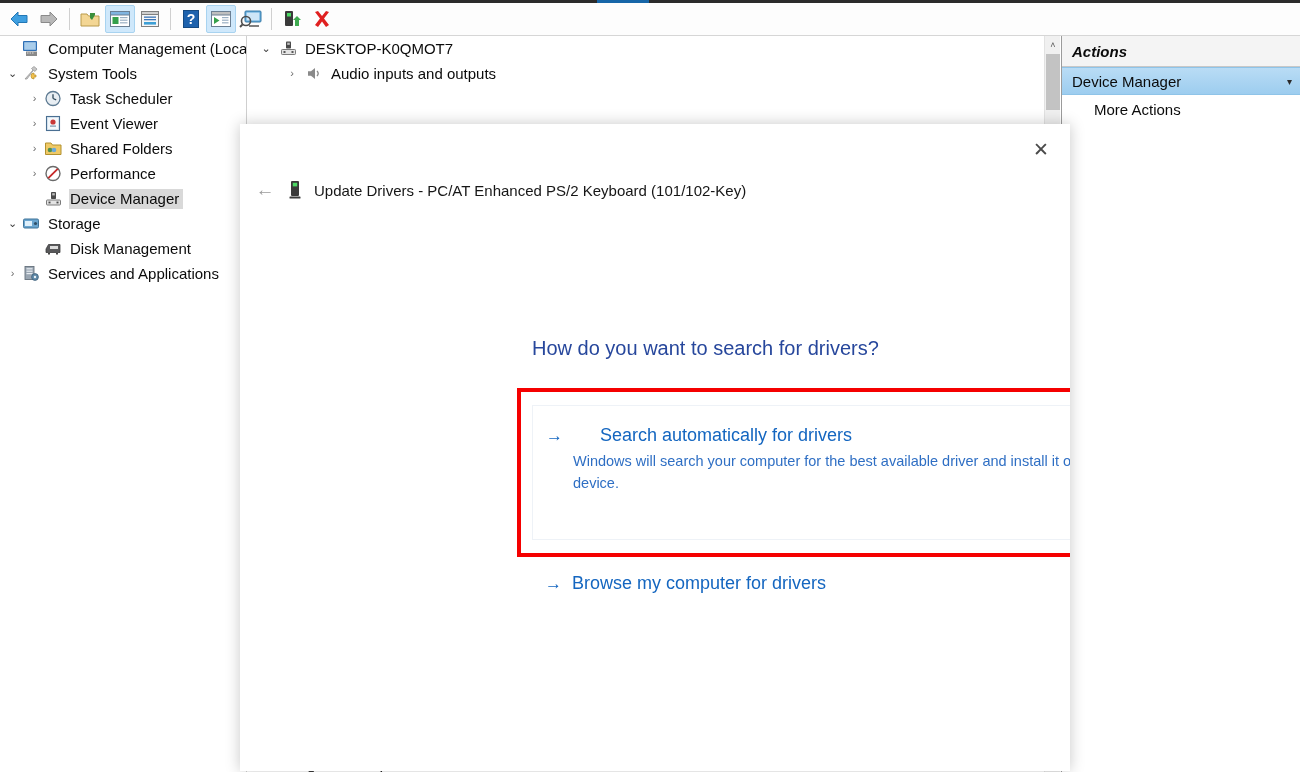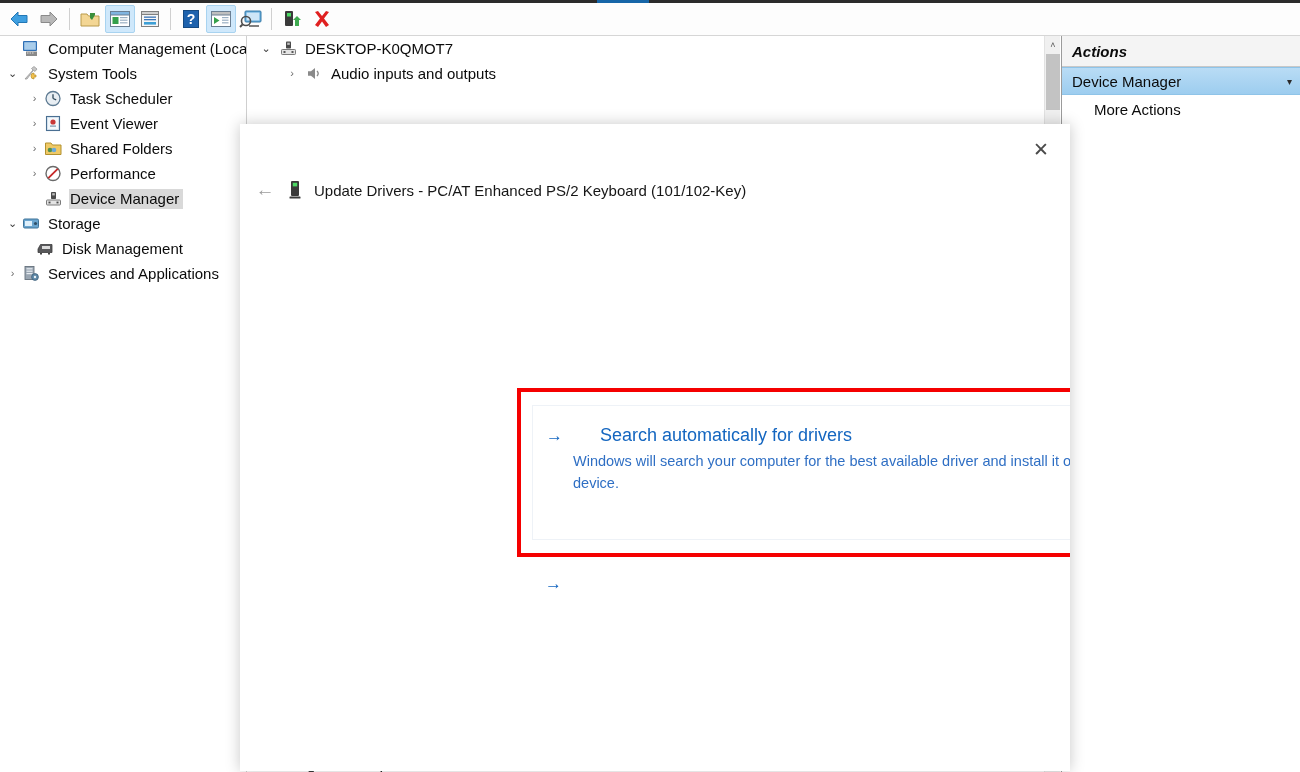--- a/index.html
+++ b/index.html
@@ -369,21 +369,21 @@
         <span class="tree-icon">
           <svg width="19" height="17" viewBox="0 0 19 17">
             <rect x="1.5" y="4" width="15" height="9" rx="1.3" fill="#6aa5cf" stroke="#3d7298" stroke-width="1"></rect>
             <rect x="3" y="6" width="7" height="5" fill="#dff0fb"></rect>
             <circle cx="13.5" cy="8.5" r="1.6" fill="#2f4f68"></circle>
           </svg>
         </span>
         <span class="tree-label">Storage</span>
       </div>
 
-      <div class="tree-row" style="padding-left:18px;">
+      <div class="tree-row" style="padding-left:26px;">
         <span class="chev none">›</span>
         <span class="tree-icon">
           <svg width="19" height="17" viewBox="0 0 19 17">
             <path d="M2 9 L4.5 4.5 L16 4.5 L16 12.5 L2 12.5 Z" fill="#58585a" stroke="#3c3c3e" stroke-width="0.8"></path>
             <rect x="6" y="6" width="8" height="3" fill="#dcdcdc"></rect>
             <rect x="4" y="13" width="2" height="1.5" fill="#444"></rect>
             <rect x="12" y="13" width="2" height="1.5" fill="#444"></rect>
           </svg>
         </span>
         <span class="tree-label">Disk Management</span>
@@ -488,35 +488,37 @@
         <span class="dlg-head-icon">
           <svg width="14" height="20" viewBox="0 0 14 20">
             <rect x="3" y="1" width="8" height="15" rx="1" fill="#3a3a3a"></rect>
             <rect x="4.8" y="2.8" width="4.4" height="3.6" fill="#4cd964"></rect>
             <rect x="1.5" y="16.5" width="11" height="2" rx="0.6" fill="#3a3a3a"></rect>
           </svg>
         </span>
         <span class="dlg-title">Update Drivers - PC/AT Enhanced PS/2 Keyboard (101/102-Key)</span>
       </div>
 
+      <div class="dlg-h1">How do you want to search for drivers?</div>
 
       <div class="hl-box"></div>
 
       <div class="opt-card">
         <div class="opt opt-one">
           <span class="opt-arrow">→</span>
           <span>
             <span class="opt-title" style="display:block;margin-left:27px;">Search automatically for drivers</span>
             <span class="opt-desc" style="display:block;">Windows will search your computer for the best available driver and install it on your device.</span>
           </span>
         </div>
       </div>
 
       <div class="opt opt-two">
         <span class="opt-arrow">→</span>
         <span>
+          <span class="opt-title" style="display:block;">Browse my computer for drivers</span>
         </span>
       </div>
 
     </div>
 
   </div>
 </div>
 
 </body></html>

